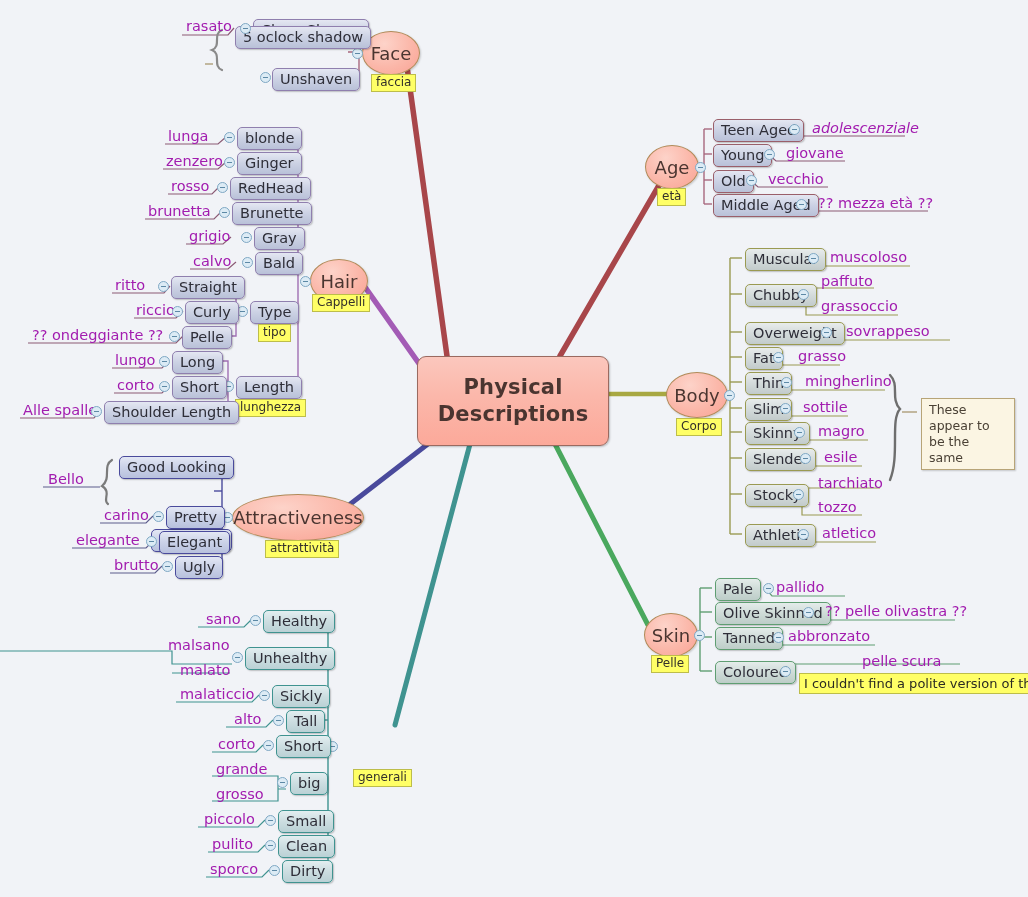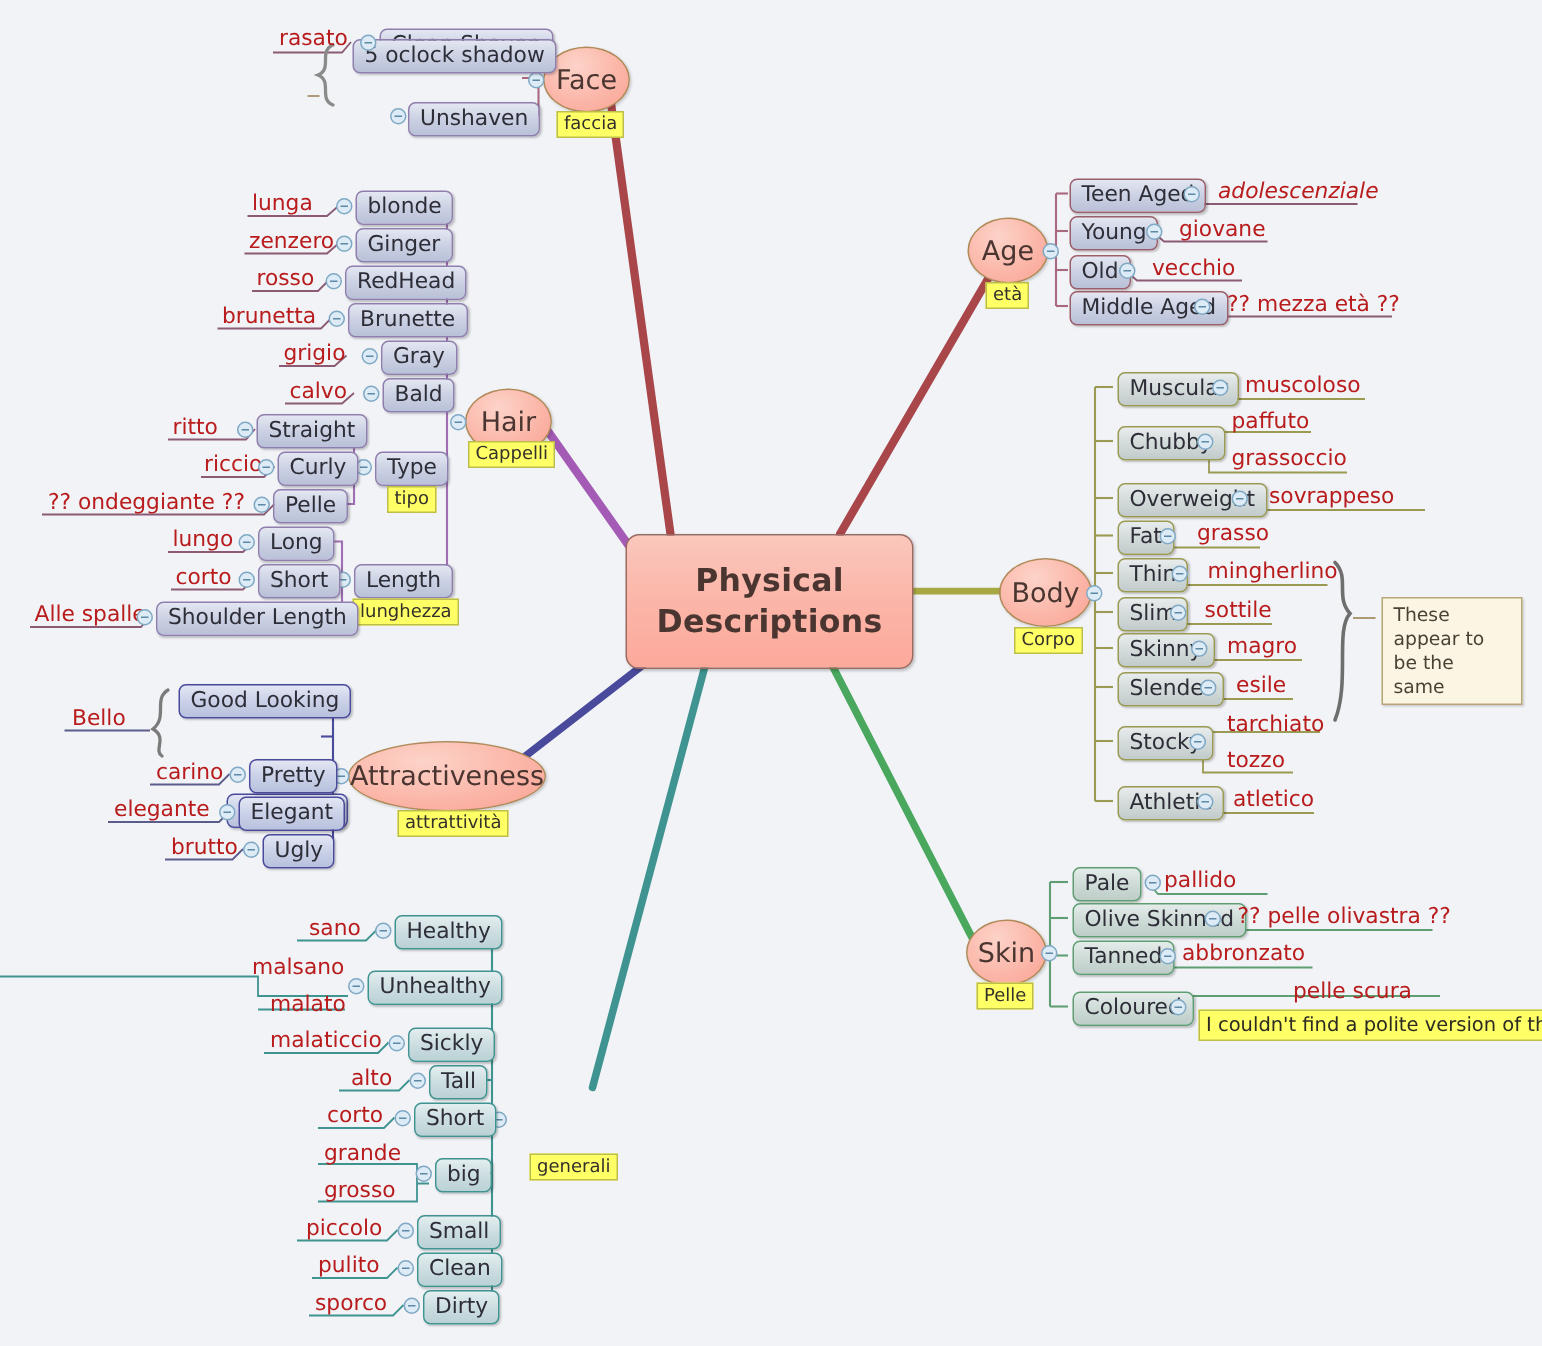--- a/index.html
+++ b/index.html
@@ -72,21 +72,21 @@
     background:linear-gradient(180deg,#e3e7f4 0%,#cbd2e8 48%,#b8c1dd 100%);
     border:1px solid #4a4a9c;
   }
   .box.age{
     background:linear-gradient(180deg,#e4e7f2 0%,#ccd2e4 48%,#b9c1d8 100%);
     border:1px solid #9a5f6a;
   }
 
   
   .leaf{
-    font-size:14.5px;line-height:18px;white-space:nowrap;color:#b91c1c;
+    font-size:14.5px;line-height:18px;white-space:nowrap;color:#a21caf;
   }
 
   
   .note{
     border:1px solid #b7a477;background:#fbf5e3;
     color:#4a4135;font-size:13px;line-height:17px;
     padding:3px 7px;white-space:nowrap;
     box-shadow:1px 1px 1.5px rgba(0,0,0,.18);
   }
   .note.cream{background:#fdf4e0;}

